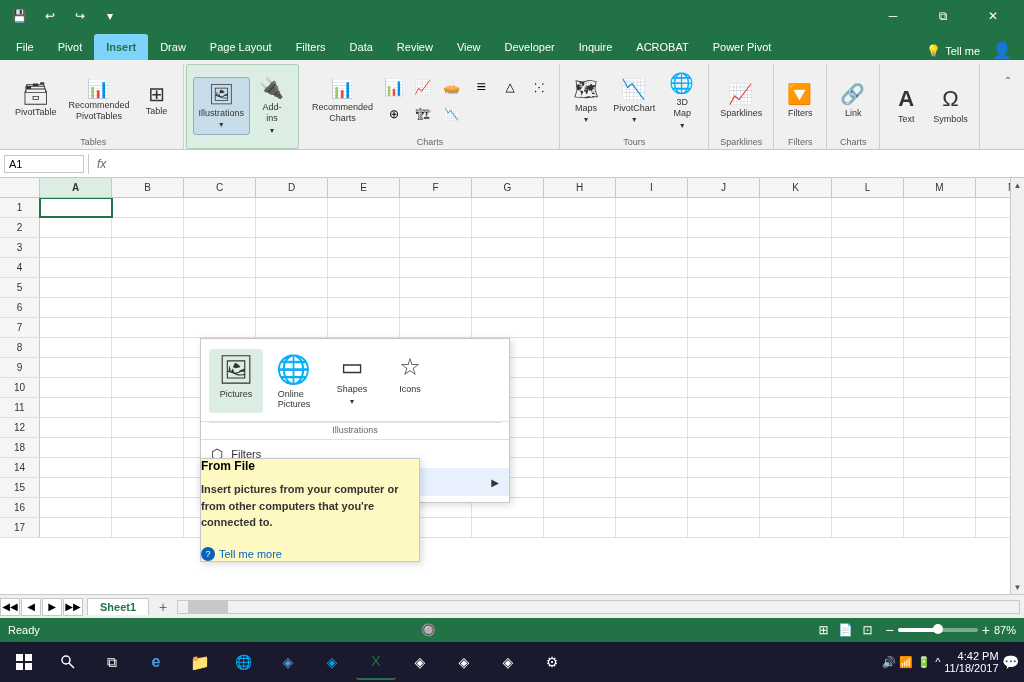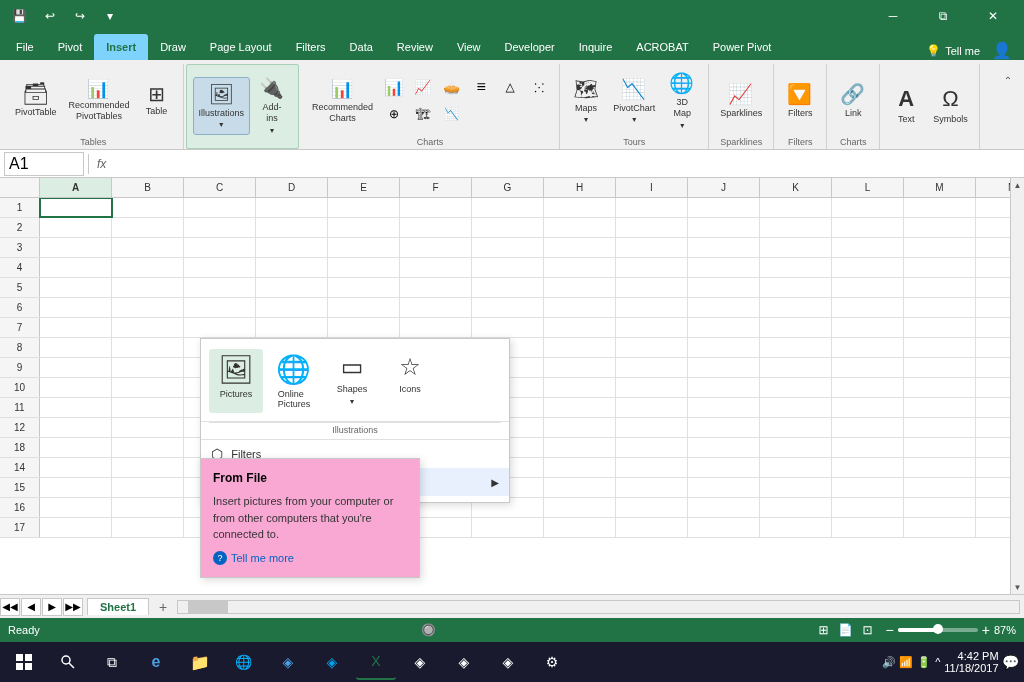--- a/index.html
+++ b/index.html
@@ -100,21 +100,21 @@
       border-bottom: 1px solid #c8c8c8;
       display: flex;
       align-items: center;
       gap: 4px;
       padding: 0 4px;
     }
     .name-box {
       width: 80px;
       border: 1px solid #c8c8c8;
       padding: 2px 4px;
-      font-size: 16px;
+      font-size: 11px;
     }
     .formula-bar-divider { width: 1px; height: 20px; background: #c8c8c8; }
     .fx-label { color: #666; font-style: italic; font-size: 12px; margin: 0 4px; }
     .formula-input { flex: 1; border: none; outline: none; font-size: 11px; }
     .col-headers {
       display: flex;
       background: #f5f5f5;
       border-bottom: 1px solid #c8c8c8;
       height: 20px;
     }
@@ -227,29 +227,28 @@
       cursor: pointer;
       font-size: 11px;
       color: #333;
     }
 
     
     .tooltip-panel {
       position: absolute;
       top: 280px;
       left: 200px;
-      background: #f9a8d4;
+      background: #fef9c3;
       border: 1px solid #c8c8c8;
       box-shadow: 2px 2px 8px rgba(0,0,0,0.15);
       z-index: 102;
-      padding: 12px;
       width: 220px;
     }
     .tooltip-title { font-weight: 700; font-size: 12px; margin-bottom: 8px; }
-    .tooltip-body { font-size: 11px; color: #333; line-height: 1.5; margin-bottom: 8px; }
+    .tooltip-body { font-size: 11px; color: #333; line-height: 1.5; margin-bottom: 16px; font-weight: bold; }
     .tooltip-link { color: #0563c1; font-size: 11px; cursor: pointer; display: flex; align-items: center; gap: 4px; }
     .chart-btn-sm { width: 28px; height: 26px; display: flex; align-items: center; justify-content: center; cursor: pointer; font-size: 16px; border-radius: 2px; }
 
     .scroll-v {
       position: absolute;
       right: 0;
       top: 0;
       width: 14px;
       background: #f0f0f0;
       border-left: 1px solid #c8c8c8;

